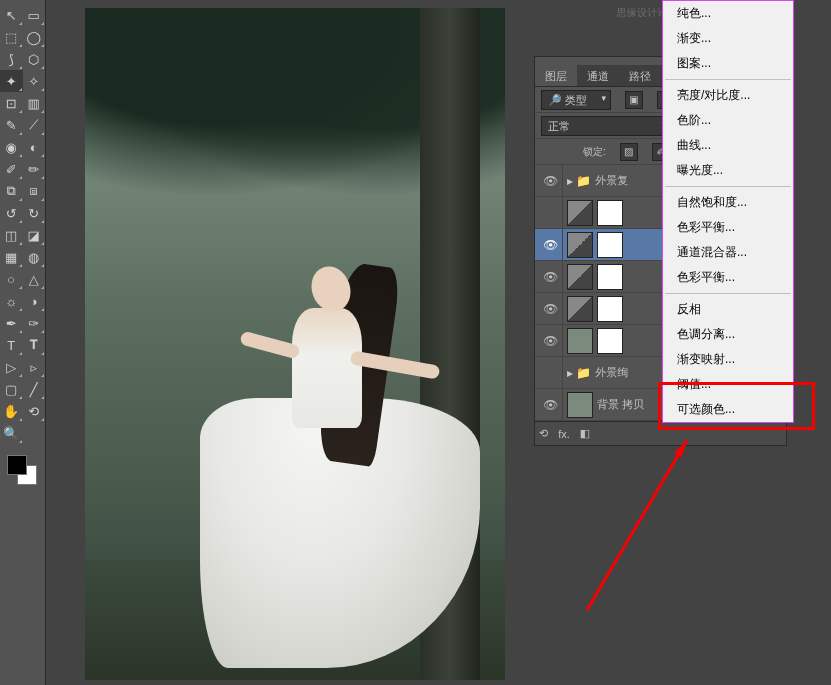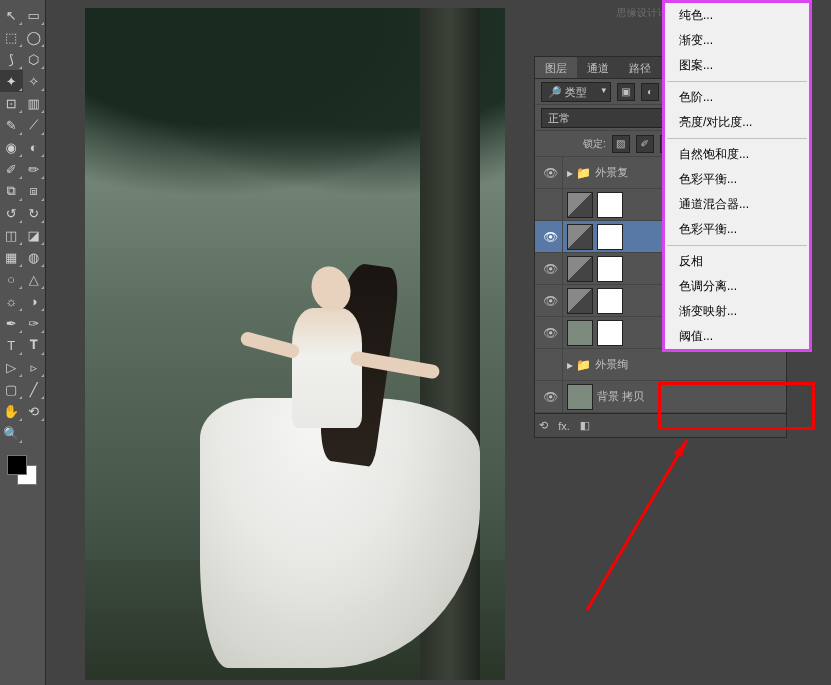--- a/index.html
+++ b/index.html
@@ -130,33 +130,34 @@
       left: 534px; top: 56px;
       width: 253px;
       background: #535353;
       border: 1px solid #2a2a2a;
     }
     .panel-tabs {
       display: flex;
       height: 22px;
       background: #3e3e3e;
       border-bottom: 1px solid #2a2a2a;
+      margin-top: 8px;
     }
     .panel-tab {
       padding: 4px 10px;
       font-size: 11px;
       cursor: pointer;
     }
     .panel-tab.active { background: #535353; }
     .panel-row {
       display: flex;
       align-items: center;
       height: 26px;
       padding: 0 6px;
-      gap: 6px;
+      gap: 14px;
       border-bottom: 1px solid #444;
     }
     .dd {
       background: #3a3a3a;
       border: 1px solid #222;
       height: 20px;
       padding: 2px 18px 2px 6px;
       font-size: 11px;
       color: #ccc;
       position: relative;
@@ -213,23 +214,23 @@
       align-items: center;
       padding: 0 4px;
       gap: 10px;
       border-top: 1px solid #2a2a2a;
       background: #4a4a4a;
       font-size: 11px;
     }
     .context-menu {
       position: absolute;
       left: 662px; top: 0;
-      width: 150px;
+      width: 132px;
       background: #f0f0f0;
-      border: 3px solid #d946ef;
+      border: 1px solid #d946ef;
       color: #000;
       font-size: 12px;
       z-index: 10;
     }
     .context-menu .mi {
       padding: 4px 14px;
       cursor: pointer;
       white-space: nowrap;
     }
     .context-menu .sep {
@@ -435,31 +436,34 @@
     <span>fx.</span>
     <span>◧</span>
   </div>
 </div>
 
 <div class="context-menu" id="cmenu">
     <div class="mi">纯色...</div>
     <div class="mi">渐变...</div>
     <div class="mi">图案...</div>
     <div class="sep"></div>
+    <div class="mi">亮度/对比度...</div>
     <div class="mi">色阶...</div>
-    <div class="mi">亮度/对比度...</div>
+    <div class="mi">曲线...</div>
+    <div class="mi">曝光度...</div>
     <div class="sep"></div>
     <div class="mi">自然饱和度...</div>
     <div class="mi">色彩平衡...</div>
     <div class="mi">通道混合器...</div>
     <div class="mi">色彩平衡...</div>
     <div class="sep"></div>
     <div class="mi">反相</div>
     <div class="mi">色调分离...</div>
     <div class="mi">渐变映射...</div>
     <div class="mi">阈值...</div>
+    <div class="mi">可选颜色...</div>
   </div>
 
 <div class="red-box"></div>
 <svg class="red-arrow" viewBox="0 0 120 180">
   <line x1="5" y1="175" x2="105" y2="5" stroke="#f80000" stroke-width="3"></line>
   <polygon points="105,5 92,18 100,22" fill="#f80000"></polygon>
 </svg>
 
 </body></html>

